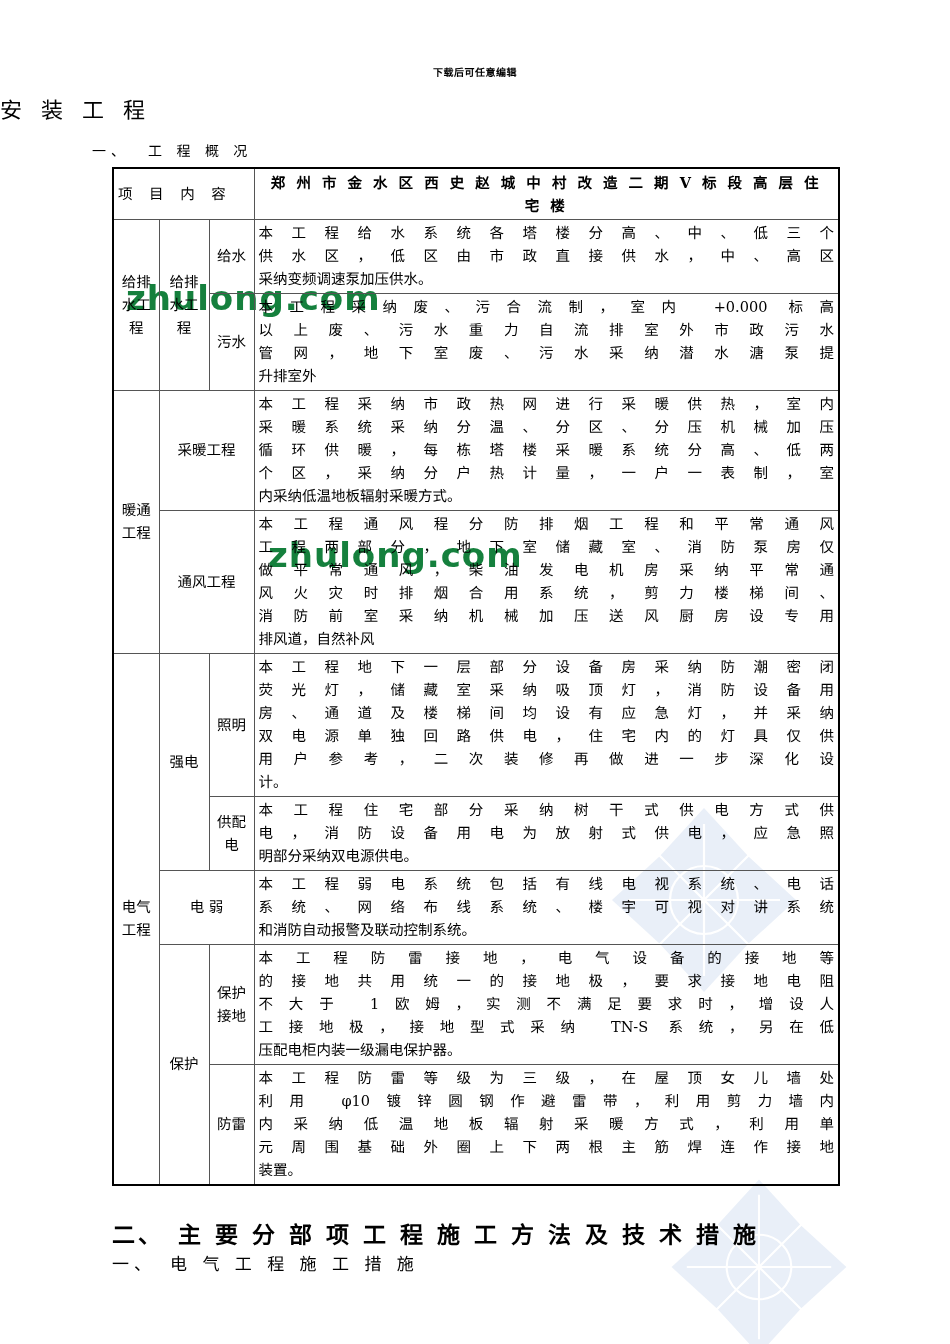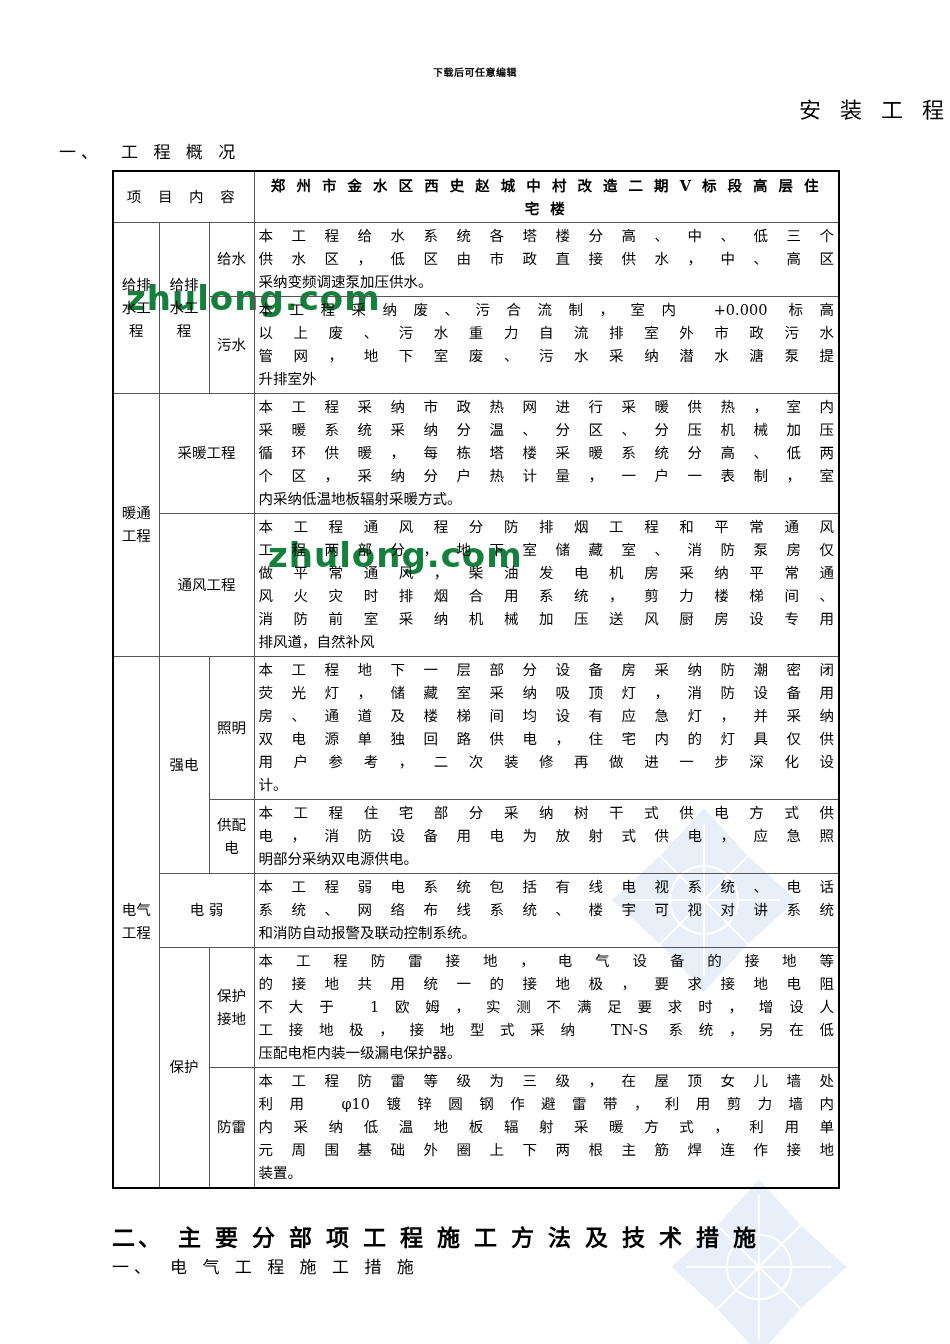--- a/index.html
+++ b/index.html
@@ -44,32 +44,32 @@
   .edit-note {
     text-align: center;
     font-size: 10px;
     font-weight: bold;
     line-height: 1;
     padding-top: 68px;
     letter-spacing: 0.5px;
     font-family: "DejaVu Sans", "Liberation Sans", sans-serif;
   }
   .doc-title {
-    text-align: right;
+    text-align: left;
     font-size: 22px;
     line-height: 1;
     margin-top: 22px;
     letter-spacing: 6px;
     font-family: "DejaVu Serif", "Liberation Serif", serif;
   }
   .sec-heading {
-    font-size: 17px;
+    font-size: 14px;
     line-height: 1;
     margin-top: 22px;
-    margin-left: 59px;
+    margin-left: 92px;
     letter-spacing: 5px;
     font-family: "DejaVu Serif", "Liberation Serif", serif;
     white-space: nowrap;
   }
   .sec-heading .num { letter-spacing: 5px; }
   .sec-heading .gap { display:inline-block; width: 18px; }
 
   
   .tbl-wrap {
     margin-left: 112px;
@@ -104,21 +104,21 @@
     letter-spacing: 0px;
     word-break: break-all;
     line-height: 25px;
   }
   td.lbl-wide {
     text-align: center;
     word-break: break-all;
     line-height: 25px;
   }
   td.hdr {
-    text-align: center;
+    text-align: left;
     letter-spacing: 6px;
     padding-left: 8px;
     line-height: 26px;
   }
   td.body {
     text-align: justify;
     text-align-last: justify;
     padding: 3px 10px 3px 10px;
     line-height: 25.5px;
     letter-spacing: 0;

